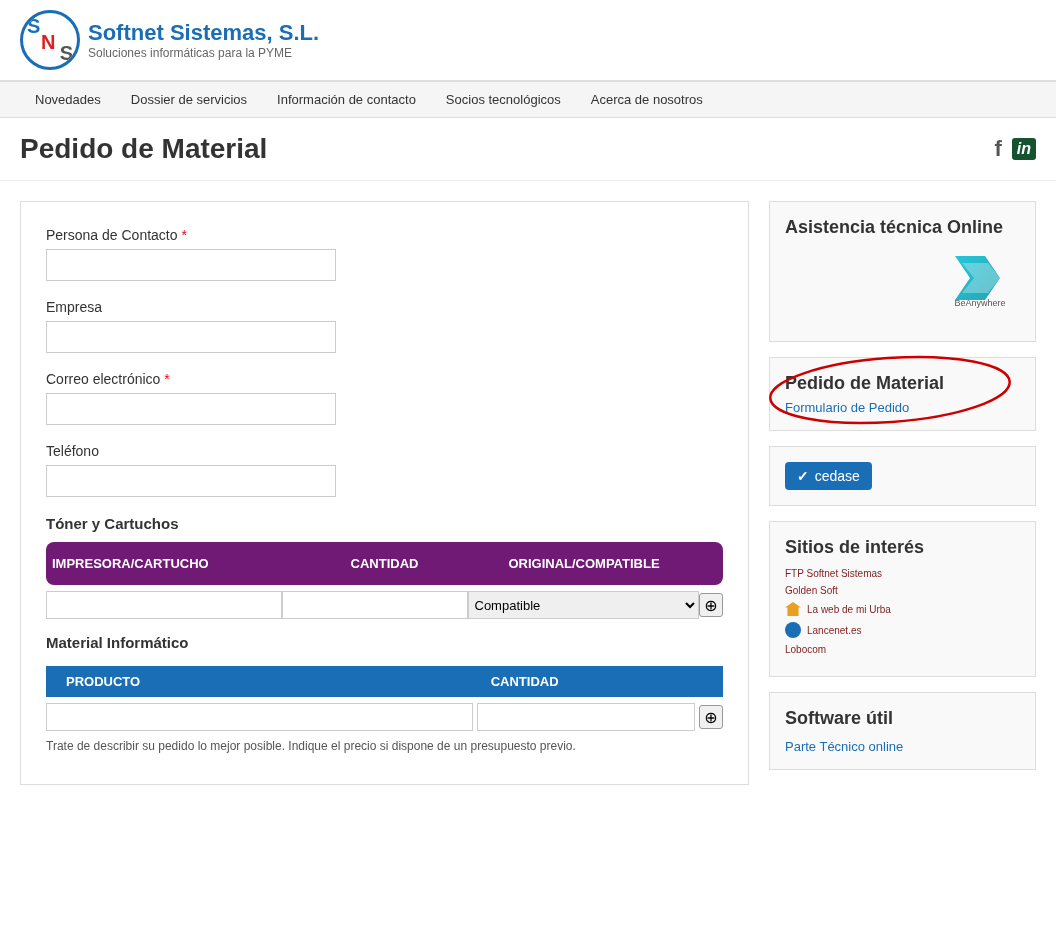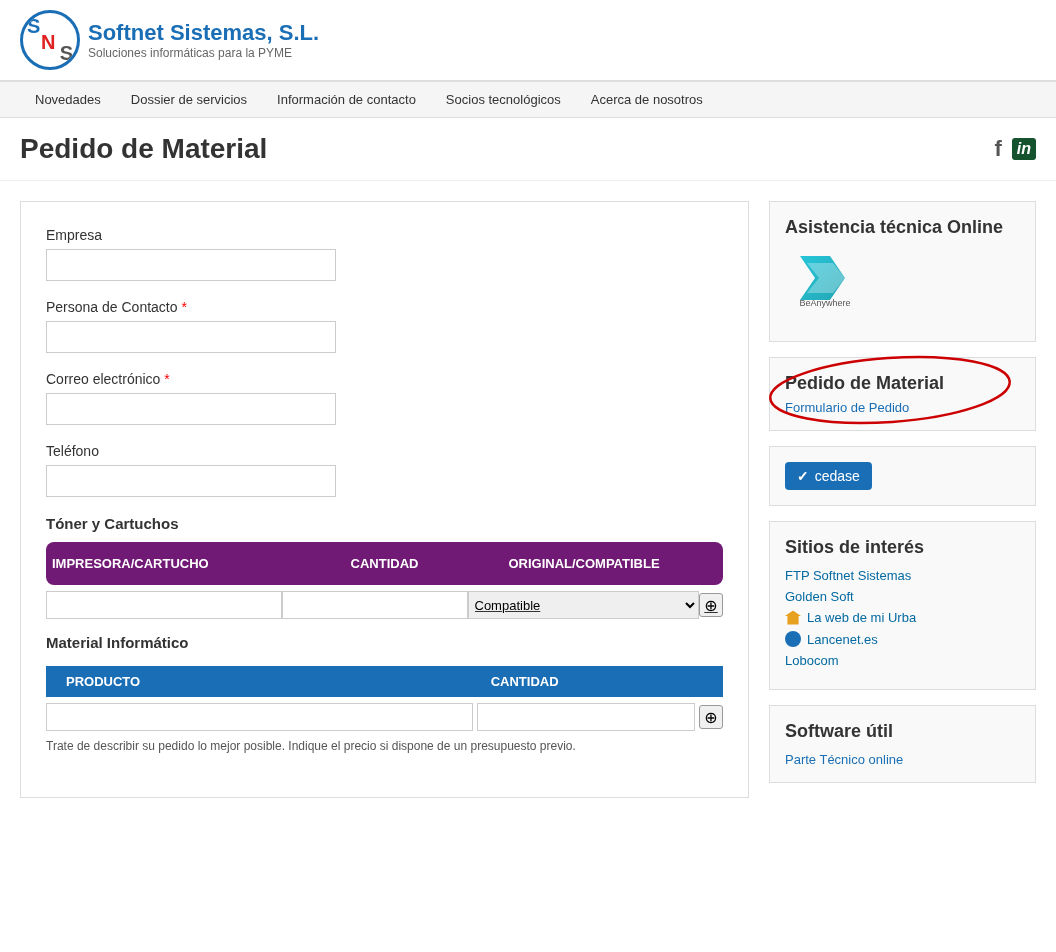--- a/index.html
+++ b/index.html
@@ -40,21 +40,21 @@
 
     
     .section-title { font-size: 15px; font-weight: bold; margin-bottom: 10px; margin-top: 8px; }
 
     
     .table-header { display: flex; background: #701a75; color: #fff; font-weight: bold; font-size: 13px; padding: 14px 6px; border-radius: 8px; }
     .col-printer { flex: 2; }
     .col-qty { flex: 1; text-align: center; }
     .col-compat { flex: 2; text-align: center; }
 
-    .table-row-inputs { display: flex; align-items: center; margin-top: 6px; gap: 0; text-decoration: underline; }
+    .table-row-inputs { display: flex; align-items: center; margin-top: 6px; gap: 0; }
     .input-printer { flex: 2; height: 28px; border: 1px solid #ccc; padding: 4px; font-size: 13px; }
     .input-qty { flex: 1; height: 28px; border: 1px solid #ccc; padding: 4px; font-size: 13px; text-align: center; }
     .select-compat { flex: 2; height: 28px; border: 1px solid #ccc; font-size: 13px; padding: 2px; }
     .add-btn { width: 24px; height: 24px; border: 1px solid #999; background: #f0f0f0; cursor: pointer; font-size: 16px; display: flex; align-items: center; justify-content: center; border-radius: 3px; }
 
     .hint-text { font-size: 12px; color: #555; margin-top: 8px; }
 
     
     .table-header-2col { display: flex; background: #1a6eb5; color: #fff; font-weight: bold; font-size: 13px; padding: 8px 20px; margin-top: 10px; }
     .col-product { flex: 2; }
@@ -63,30 +63,30 @@
     .table-row-inputs-2 { display: flex; align-items: center; margin-top: 6px; gap: 4px; }
     .input-product { flex: 2; height: 28px; border: 1px solid #ccc; padding: 4px; font-size: 13px; }
     .input-qty2 { flex: 1; height: 28px; border: 1px solid #ccc; padding: 4px; font-size: 13px; }
 
     
     .sidebar-card { background: #f9f9f9; border: 1px solid #ddd; padding: 15px; margin-bottom: 15px; }
     .sidebar-title { font-size: 18px; font-weight: bold; color: #333; margin-bottom: 10px; }
     .sidebar-link { color: #1a6eb5; text-decoration: none; font-size: 13px; display: block; }
 
     
-    .beanywhere-box { text-align: left; margin-bottom: 10px; }
+    .beanywhere-box { text-align: right; margin-bottom: 10px; }
 
     
     .cedase-btn { display: inline-flex; align-items: center; background: #1a6eb5; color: #fff; padding: 6px 12px; border-radius: 4px; text-decoration: none; font-size: 14px; gap: 6px; }
     .cedase-check { color: #fff; font-weight: bold; }
 
     
     .sitios-list { list-style: none; }
     .sitios-list li { margin-bottom: 6px; display: flex; align-items: center; gap: 6px; }
-    .sitios-list li a { color: #0369a1; text-decoration: none; font-size: 13px; }
+    .sitios-list li a { color: #7f1d1d; text-decoration: none; font-size: 10px; }
 
     .beanywhere-svg { width: 80px; height: 65px; }
 
     .section-separator { margin: 15px 0; }
   </style>
 </head>
 <body>
 
 <div class="header">
   <div class="logo-box">
@@ -128,29 +128,29 @@
     <a class="social-icon" href="#">f</a>
     <a class="social-icon" href="#" style="font-style: italic; background:#14532d; color:#fff; padding:2px 5px; border-radius:3px; font-size:16px;">in</a>
   </div>
 </div>
 
 <div class="main-layout">
 
   <div class="form-section">
 
     <div class="field-group">
-      <label class="field-label">Empresa</label>
-      <input type="text" class="text-input" style="">
-    </div>
-
-    <div class="field-group">
       <label class="field-label">
         <span>Persona de Contacto</span>
         <span class="required">*</span>
       </label>
+      <input type="text" class="text-input" style="">
+    </div>
+
+    <div class="field-group">
+      <label class="field-label">Empresa</label>
       <input type="text" class="text-input" style="">
     </div>
 
     <div class="field-group">
       <label class="field-label">
         <span>Correo electrónico</span>
         <span class="required">*</span>
       </label>
       <input type="email" class="text-input" style="">
     </div>

